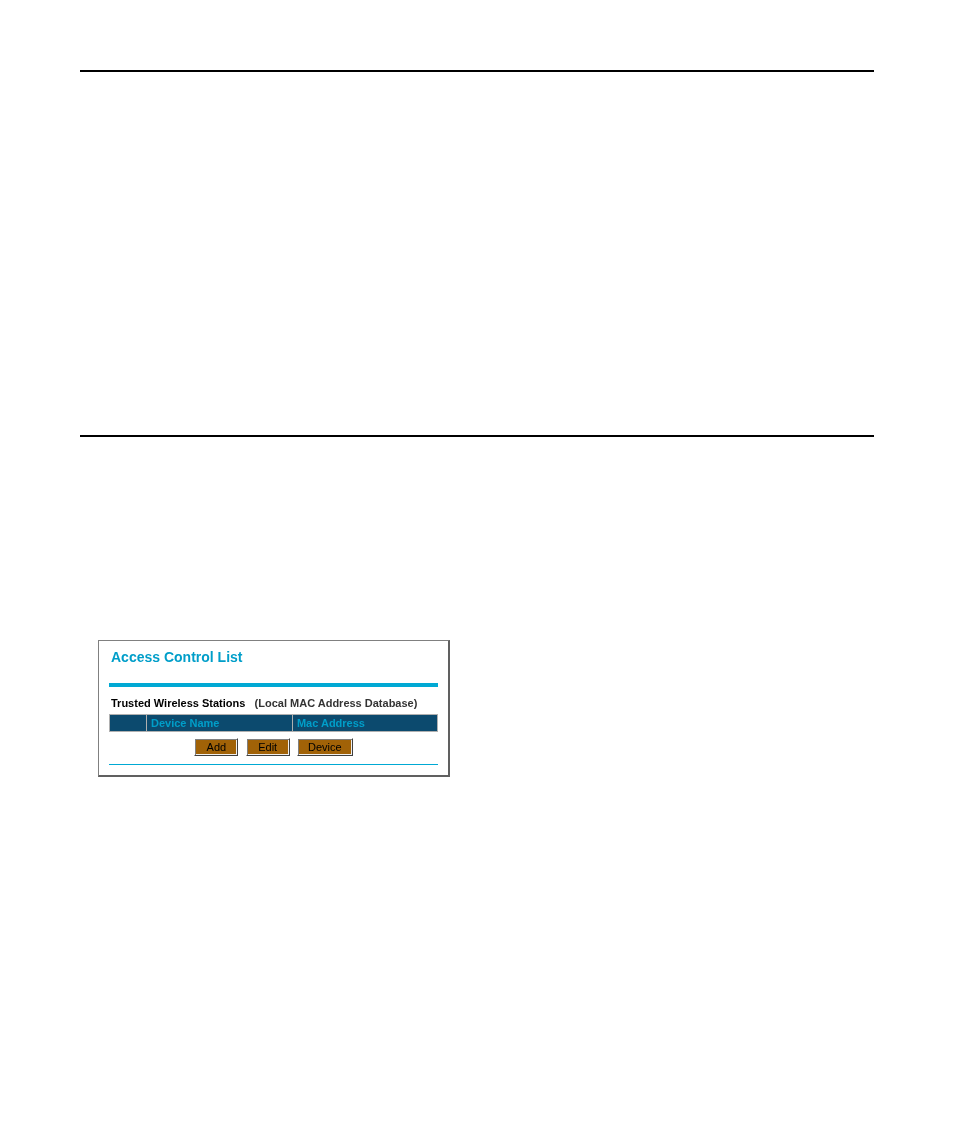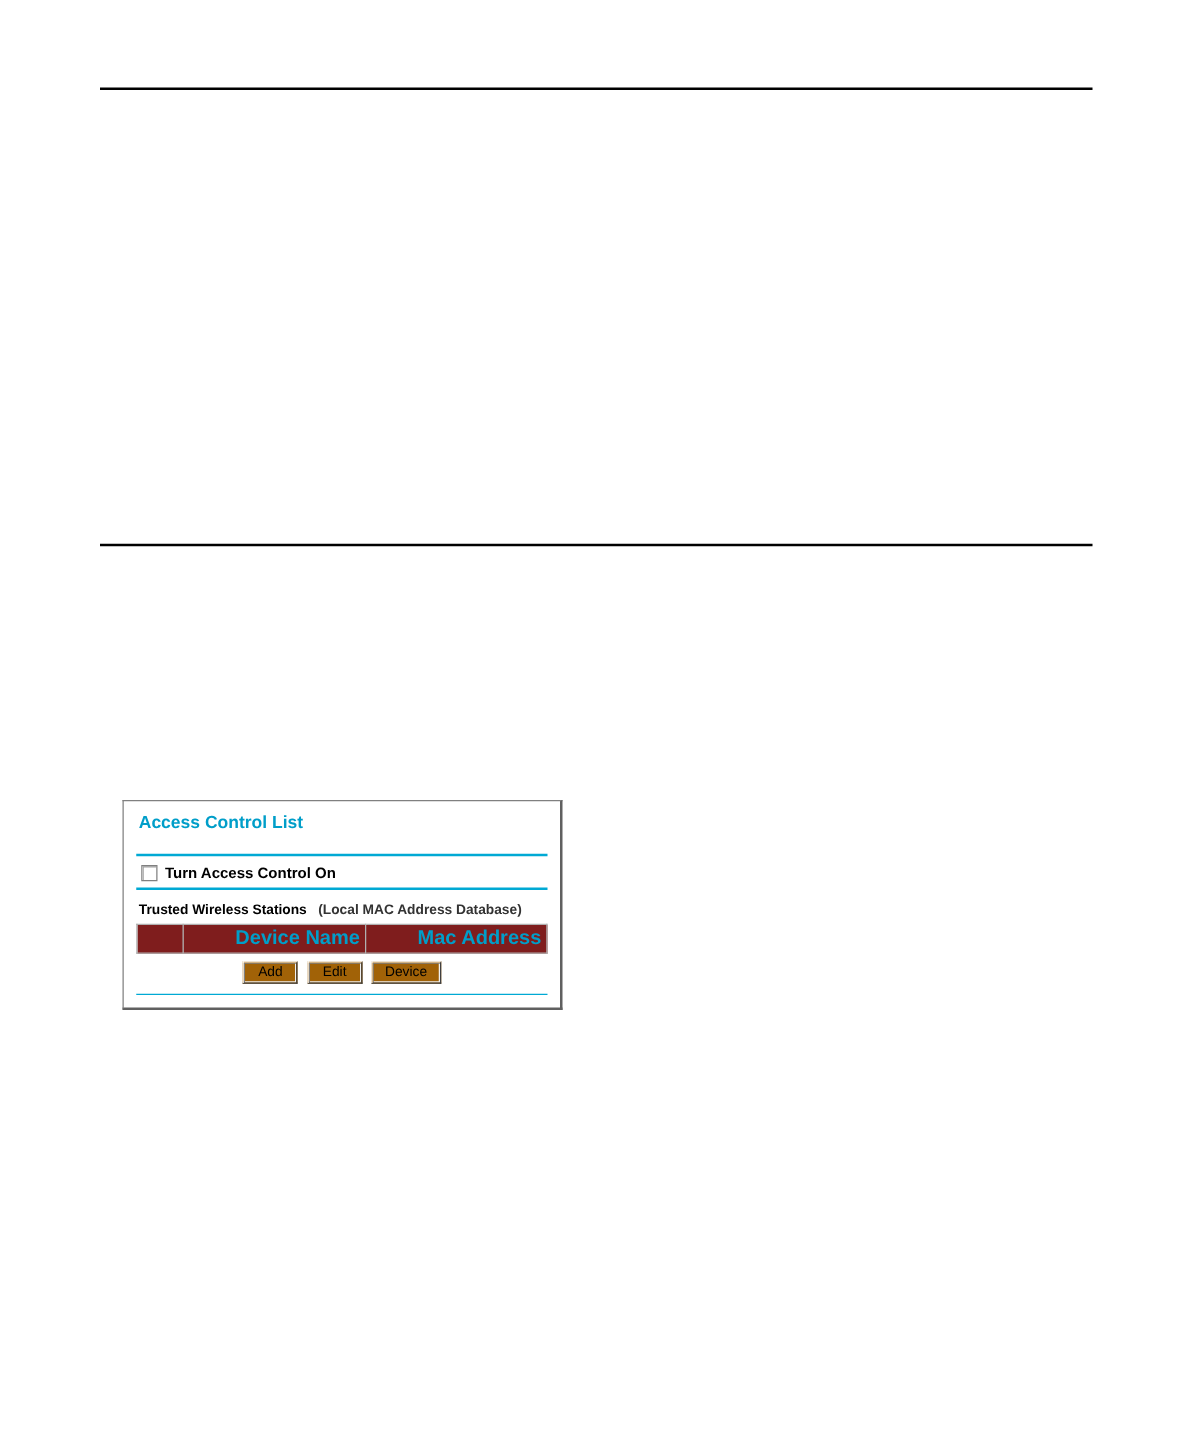--- a/index.html
+++ b/index.html
@@ -84,26 +84,26 @@
     font-weight: bold;
     color: #333;
   }
   .data-table {
     width: 100%;
     border-collapse: collapse;
     margin-top: 0;
   }
   .data-table th {
     border: 1px solid #b0b0b0;
-    background: #7f1d1d;
+    background: #0c4a6e;
     color: #009ec9;
     font-weight: bold;
-    font-size: 16px;
+    font-size: 11px;
     padding: 2px 4px;
-    text-align: right;
+    text-align: left;
   }
   .data-table th.first {
     width: 28px;
   }
   .btn-row {
     text-align: center;
     padding: 6px 0 8px 0;
   }
   .btn-row.bottom {
     padding: 10px 0 2px 0;
@@ -128,24 +128,20 @@
 <body>
 
 <div class="page">
   <hr class="hrule rule1">
   <hr class="hrule rule2">
 
   <div class="panel">
     <div class="panel-title">Access Control List</div>
     <hr class="cyan-divider">
 
-    <div class="row-checkbox">
-      <span class="chk" role="checkbox" aria-checked="false"></span>
-      <span class="chk-label">Turn Access Control On</span>
-    </div>
     <hr class="cyan-divider">
 
     <div class="section-label-row">
       <span class="section-label-strong">Trusted Wireless Stations</span>
       <span>&nbsp;</span>
       <span class="section-label-sub">(Local MAC Address Database)</span>
     </div>
 
     <table class="data-table">
       <thead>

